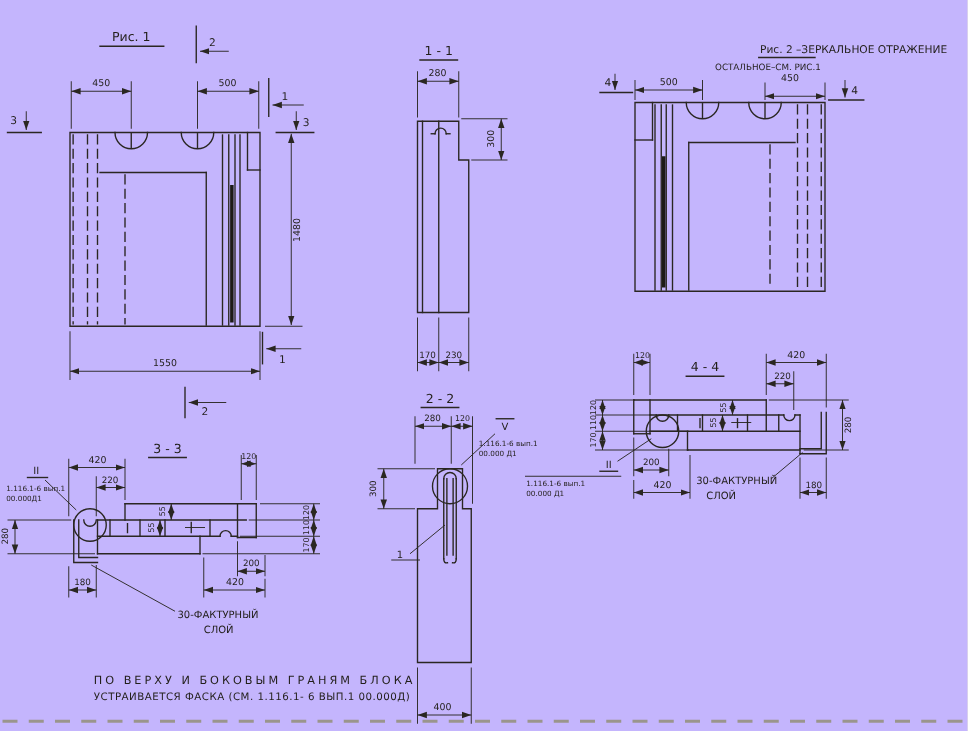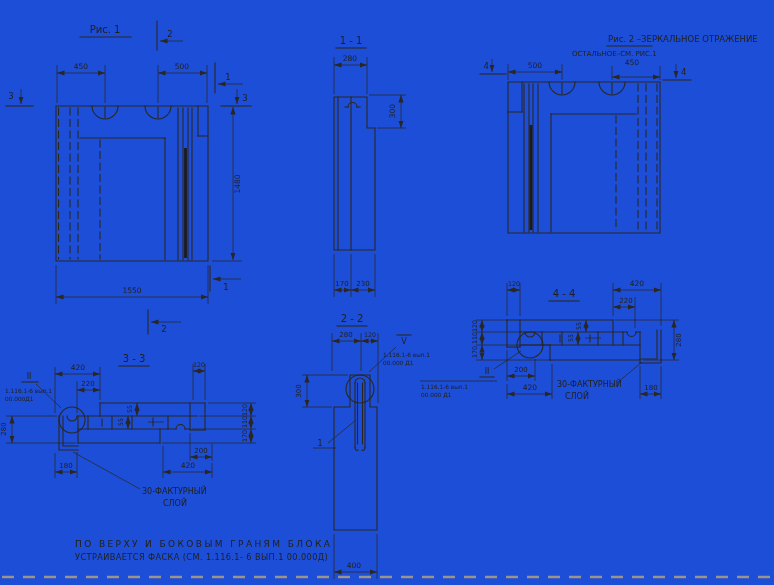--- a/index.html
+++ b/index.html
@@ -1,16 +1,16 @@
 <!DOCTYPE html>
 <html><head>
 <meta charset="utf-8">
 <style>
   html,body{margin:0;padding:0;background:#e8e6e0;}
-  .stage{width:774px;height:585px;position:relative;background:#1d4ed8;overflow:hidden;}
+  .stage{width:774px;height:585px;position:relative;background:#c4b5fd;overflow:hidden;}
   svg{position:absolute;left:0;top:0;}
   .s1{stroke:#2a2722;stroke-width:1.1;fill:none;stroke-linecap:square;}
   .s0{stroke:#2a2722;stroke-width:0.75;fill:none;stroke-linecap:butt;}
   .s2{stroke:#1d1b17;stroke-width:2.8;fill:none;}
   .hid{stroke-dasharray:7 4.5;}
   text{fill:#221f1a;font-family:"DejaVu Sans",sans-serif;}
   .tt{font-size:10px;}
   .td{font-size:7.5px;}
   .ts{font-size:7px;}
   .t6{font-size:6.3px;}

